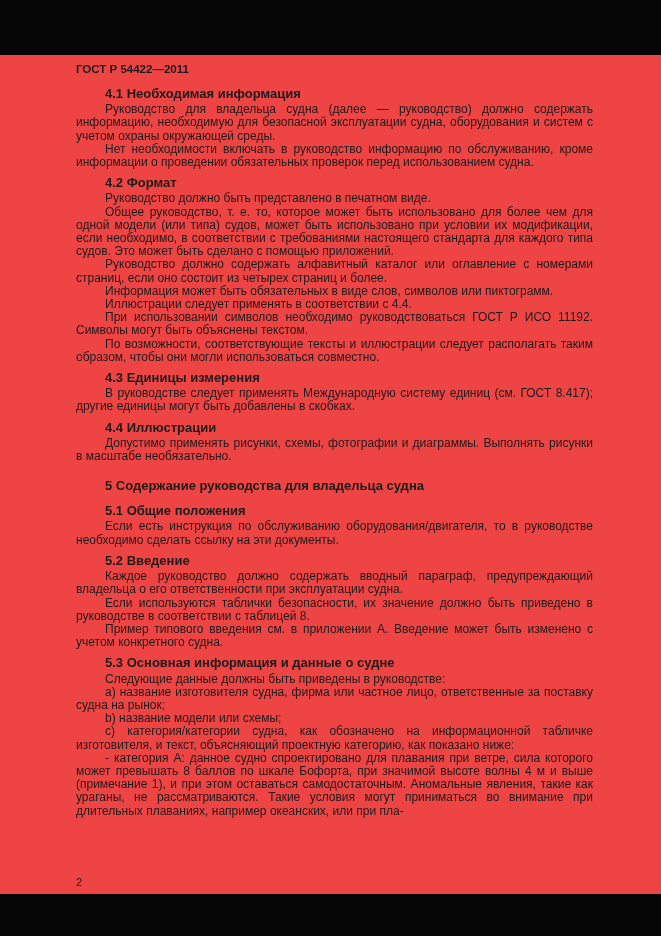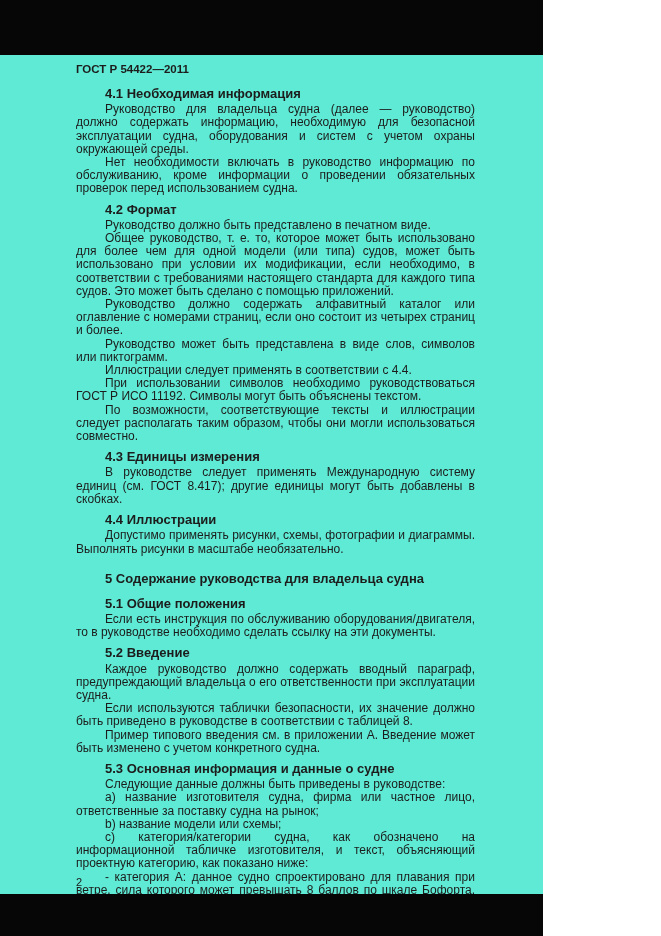--- a/index.html
+++ b/index.html
@@ -1,19 +1,19 @@
 <!DOCTYPE html>
 <html><head>
 <meta charset="utf-8">
 <style>
   html,body{margin:0;padding:0;background:#ffffff;}
   .page{
     position:relative;
-    width:543px;height:936px;
-    background:#5eead4;
+    width:661px;height:936px;
+    background:#ef4444;
     overflow:hidden;
     font-family:"Liberation Sans", sans-serif;
     color:#1c1c1c;
   }
   .scan-bar{position:absolute;left:0;width:661px;background:#060606;}
   .scan-bar.top{top:0;height:55px;}
   .scan-bar.bottom{bottom:0;height:42px;}
   .content{
     position:absolute;top:55px;left:0;right:0;bottom:42px;
     padding:8px 68px 0 76px;
@@ -60,21 +60,21 @@
     <div class="doc-header">ГОСТ Р 54422—2011</div>
 
     <div id="doc-body">
         <h2 class="h2">4.1  Необходимая информация</h2>
         <p class="p">Руководство для владельца судна (далее — руководство) должно содержать информацию, необходимую для безопасной эксплуатации судна, оборудования и систем с учетом охраны окружающей среды.</p>
         <p class="p">Нет необходимости включать в руководство информацию по обслуживанию, кроме информации о проведении обязательных проверок перед использованием судна.</p>
         <h2 class="h2">4.2  Формат</h2>
         <p class="p">Руководство должно быть представлено в печатном виде.</p>
         <p class="p">Общее руководство, т. е. то, которое может быть использовано для более чем для одной модели (или типа) судов, может быть использовано при условии их модификации, если необходимо, в соответствии с требованиями настоящего стандарта для каждого типа судов. Это может быть сделано с помощью приложений.</p>
         <p class="p">Руководство должно содержать алфавитный каталог или оглавление с номерами страниц, если оно состоит из четырех страниц и более.</p>
-        <p class="p">Руководство может быть представлена в виде слов, символов или пиктограмм.</p>
+        <p class="p">Информация может быть обязательных в виде слов, символов или пиктограмм.</p>
         <p class="p">Иллюстрации следует применять в соответствии с 4.4.</p>
         <p class="p">При использовании символов необходимо руководствоваться ГОСТ Р ИСО 11192. Символы могут быть объяснены текстом.</p>
         <p class="p">По возможности, соответствующие тексты и иллюстрации следует располагать таким образом, чтобы они могли использоваться совместно.</p>
         <h2 class="h2">4.3  Единицы измерения</h2>
         <p class="p">В руководстве следует применять Международную систему единиц (см. ГОСТ 8.417); другие единицы могут быть добавлены в скобках.</p>
         <h2 class="h2">4.4  Иллюстрации</h2>
         <p class="p">Допустимо применять рисунки, схемы, фотографии и диаграммы. Выполнять рисунки в масштабе необязательно.</p>
         <h1 class="h1">5  Содержание руководства для владельца судна</h1>
         <h2 class="h2">5.1  Общие положения</h2>
         <p class="p">Если есть инструкция по обслуживанию оборудования/двигателя, то в руководстве необходимо сделать ссылку на эти документы.</p>

